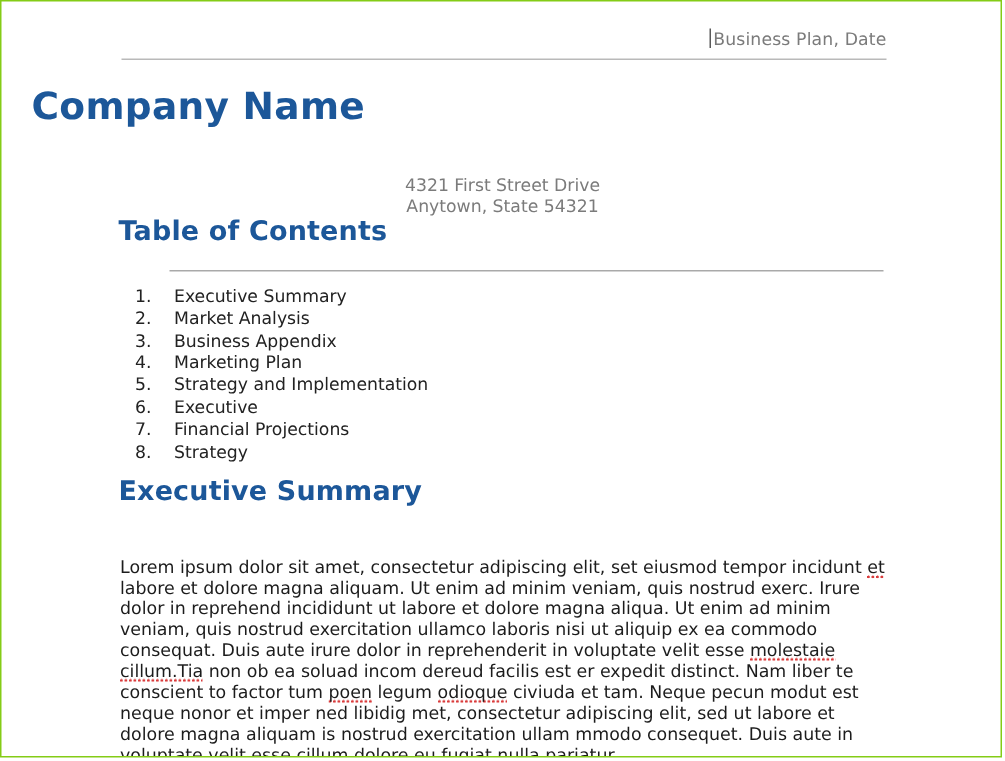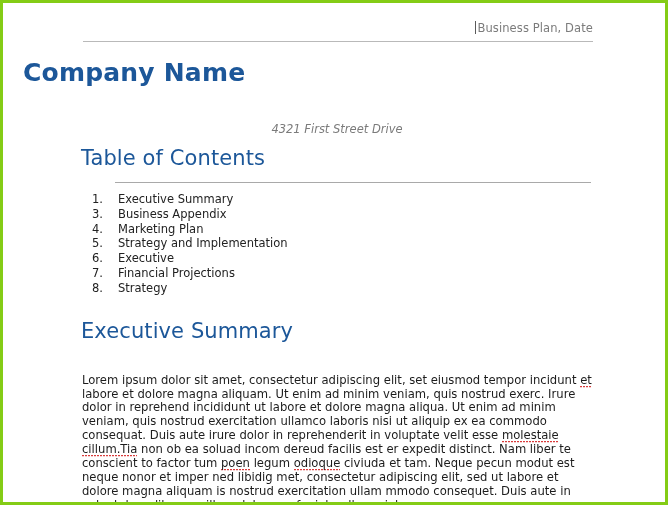--- a/index.html
+++ b/index.html
@@ -12,21 +12,21 @@
     height: 507px;
     overflow: hidden;
     font-family: "DejaVu Sans", sans-serif;
     -webkit-font-smoothing: antialiased;
   }
   .page {
     position: relative;
     width: 668px;
     height: 505px;
     background: #ffffff;
-    border: 3px solid #84cc16;
+    border: 1px solid #84cc16;
     box-sizing: border-box;
     overflow: hidden;
   }
 
   
   .doc-header {
     position: absolute;
     top: 14px;
     left: 80px;
     width: 510px;
@@ -76,34 +76,33 @@
   .address-block {
     position: absolute;
     top: 115px;
     left: 0;
     width: 668px;
     text-align: center;
   }
   .address-inner {
     display: inline-block;
     text-align: center;
-    font-style: italic;
   }
   .address-line {
     font-size: 11.5px;
     color: #7b7b7b;
     line-height: 14px;
   }
 
   
   .section-heading {
     position: absolute;
     left: 78px;
-    font-size: 21px;
-    font-weight: normal;
+    font-size: 18px;
+    font-weight: bold;
     color: #1c5799;
     letter-spacing: 0.1px;
   }
   #toc-heading { top: 143px; }
   #exec-heading { top: 316px; }
 
   .toc-rule {
     position: absolute;
     top: 179px;
     left: 112px;
@@ -165,28 +164,30 @@
     </span>
   </div>
 
   <div class="header-rule"></div>
 
   <div class="company-title">Company Name</div>
 
   <div class="address-block">
     <div class="address-inner">
       <div class="address-line">4321 First Street Drive</div>
+      <div class="address-line">Anytown, State 54321</div>
     </div>
   </div>
 
   <div class="section-heading" id="toc-heading">Table of Contents</div>
   <div class="toc-rule"></div>
 
   <ol class="toc-list" id="toc-list">
       <li class="toc-item"><span class="toc-num">1.</span><span>Executive Summary</span></li>
+      <li class="toc-item"><span class="toc-num">2.</span><span>Market Analysis</span></li>
       <li class="toc-item"><span class="toc-num">3.</span><span>Business Appendix</span></li>
       <li class="toc-item"><span class="toc-num">4.</span><span>Marketing Plan</span></li>
       <li class="toc-item"><span class="toc-num">5.</span><span>Strategy and Implementation</span></li>
       <li class="toc-item"><span class="toc-num">6.</span><span>Executive</span></li>
       <li class="toc-item"><span class="toc-num">7.</span><span>Financial Projections</span></li>
       <li class="toc-item"><span class="toc-num">8.</span><span>Strategy</span></li>
     </ol>
 
   <div class="section-heading" id="exec-heading">Executive Summary</div>
 

